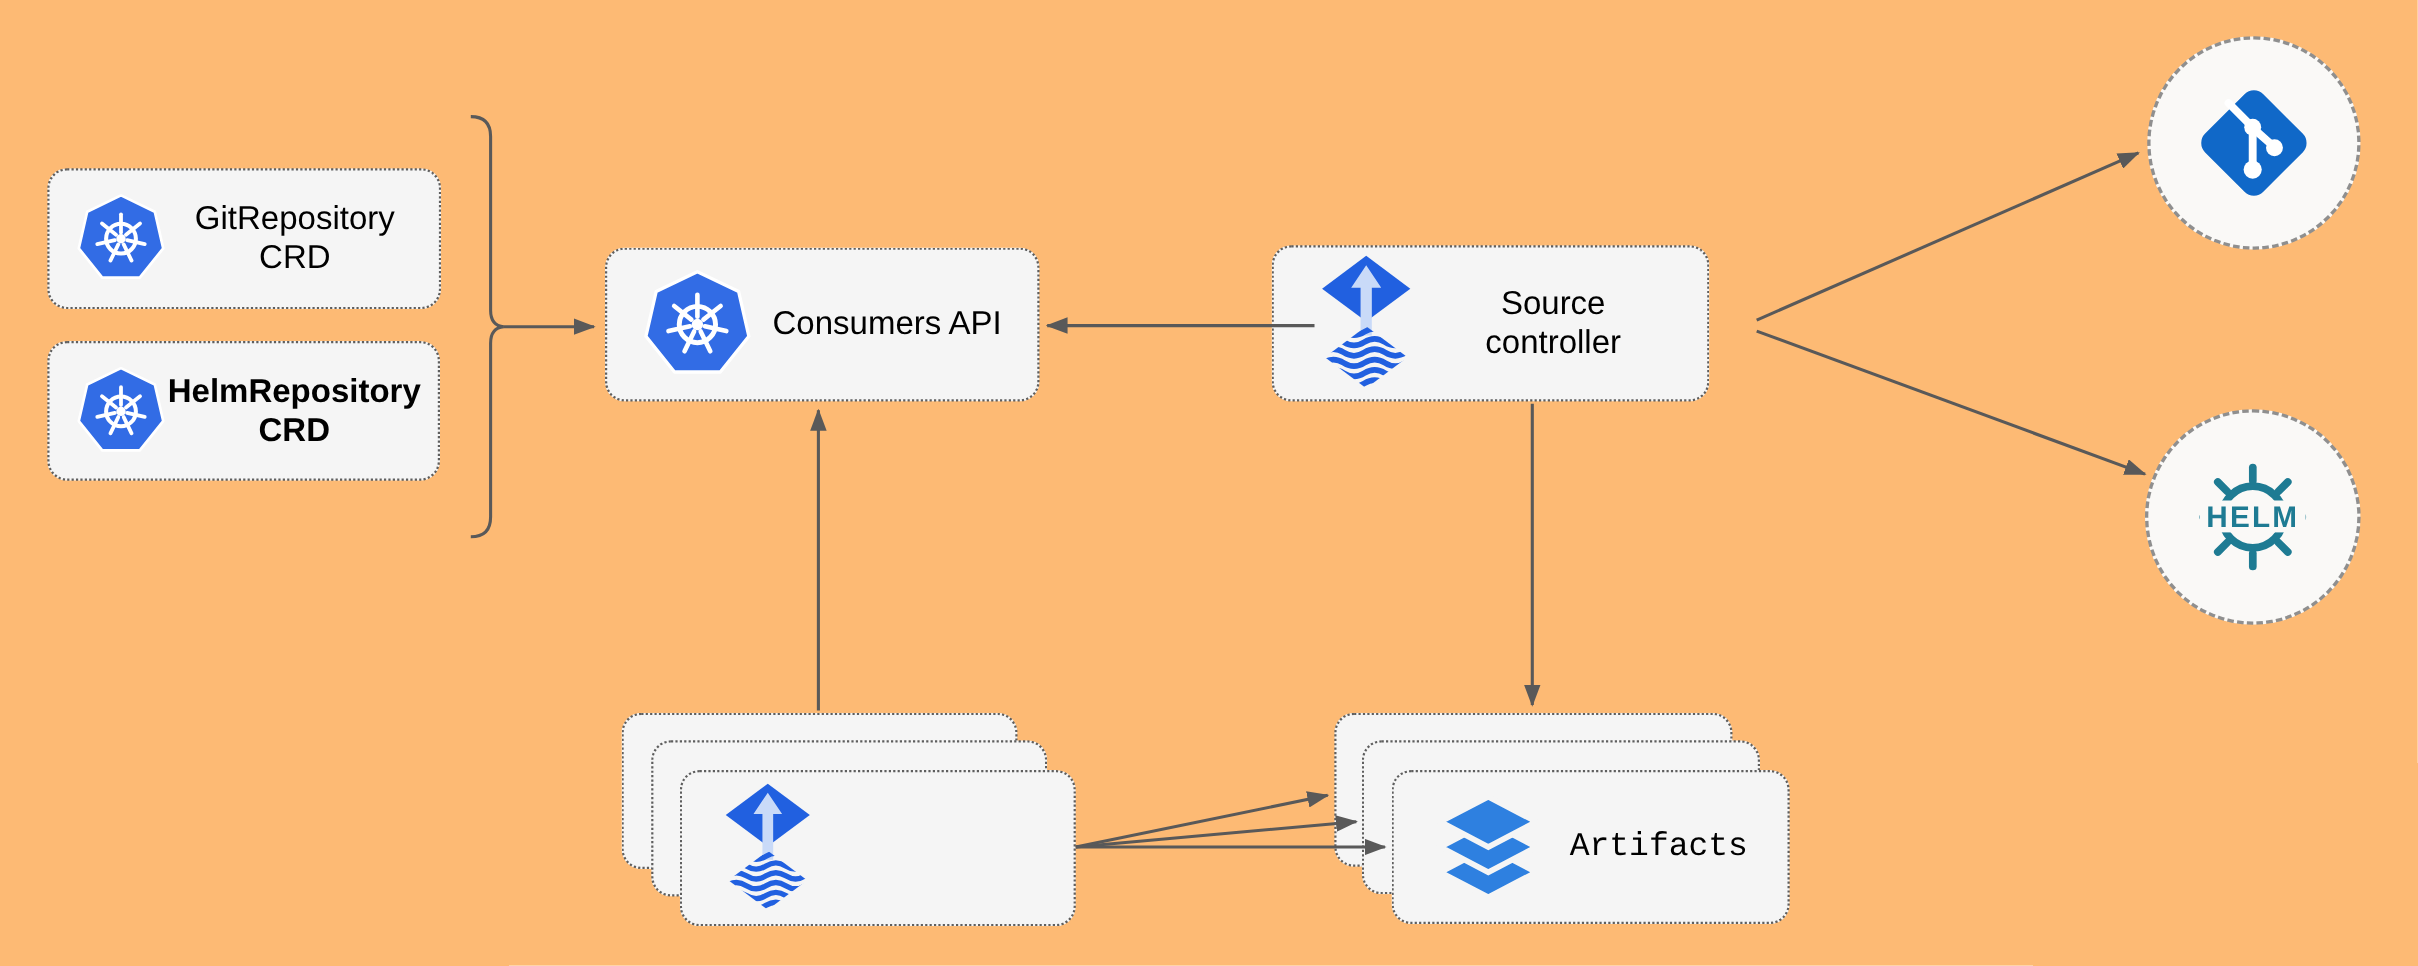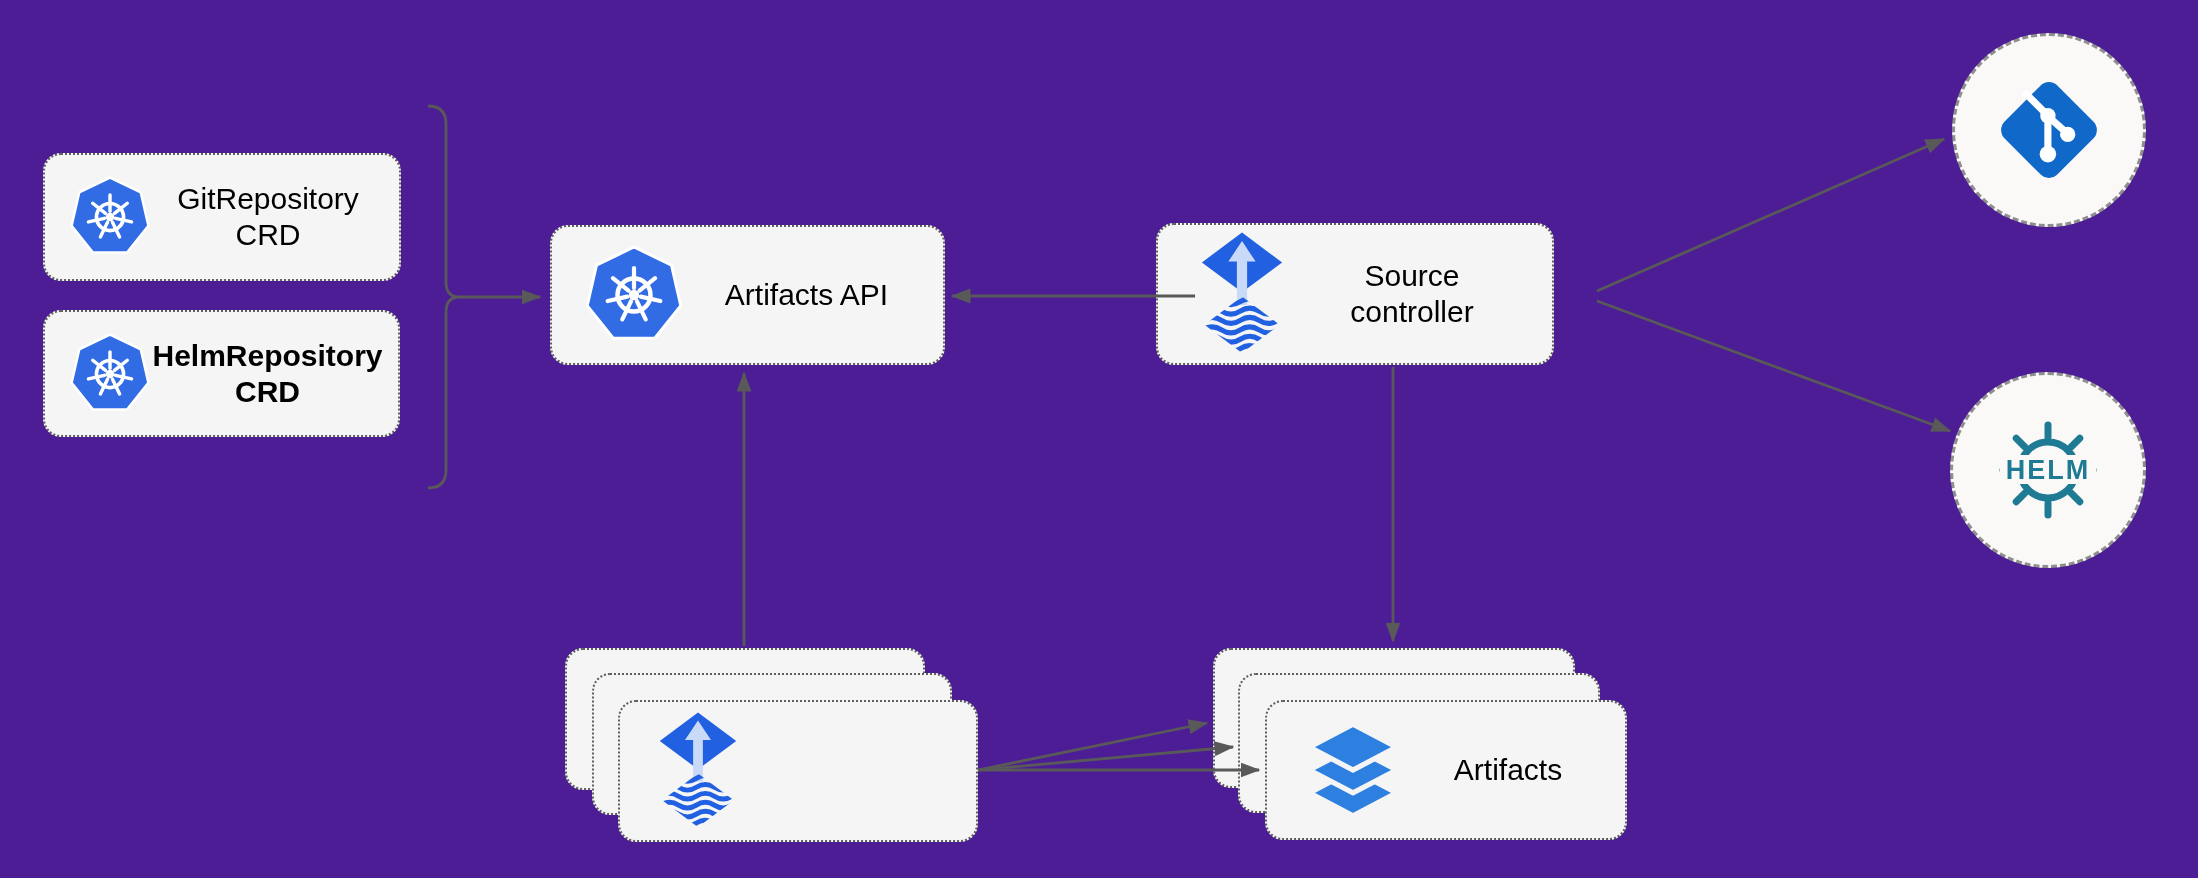--- a/index.html
+++ b/index.html
@@ -1,17 +1,17 @@
 <!DOCTYPE html>
 <html><head>
 <meta charset="utf-8">
 <style>
   html,body{margin:0;padding:0;background:#ffffff;}
   .stage{
-    position:relative;width:2198px;height:878px;background:#4c1d95;
+    position:relative;width:2198px;height:878px;background:#fdba74;
     font-family:"Liberation Sans",sans-serif;overflow:hidden;
   }
   .box{
     position:absolute;box-sizing:border-box;background:#f5f5f5;
     border:2px dotted #5e5e5e;border-radius:18px;
     display:flex;align-items:center;
   }
   .lbl{
     flex:1;text-align:center;font-size:30px;color:#000;
     white-space:pre-line;line-height:1.2;padding-right:14px;
@@ -100,21 +100,21 @@
     <div class="lbl">HelmRepository
 CRD</div>
   </div>
 
   <div class="box" style="left:550px;top:225px;width:395px;height:140px;">
     <span class="icon" style="width:100px;height:100px;margin-left:32px;">
       <svg viewBox="0 0 100 100" width="100" height="100">
           <use href="#sym-k8s"></use>
         </svg>
     </span>
-    <div class="lbl">Artifacts API</div>
+    <div class="lbl">Consumers API</div>
   </div>
 
   <div class="box" style="left:1156px;top:223px;width:398px;height:142px;">
     <span class="icon" style="width:88px;height:128px;margin-left:40px;">
       <svg viewBox="0 0 100 150" width="88" height="128">
           <use href="#sym-flux"></use>
         </svg>
     </span>
     <div class="lbl">Source
 controller</div>
@@ -125,21 +125,21 @@
   <div class="box" style="left:618px;top:700px;width:360px;height:142px;">
     <span class="icon" style="width:84px;height:122px;margin-left:36px;">
       <svg viewBox="0 0 100 150" width="84" height="122">
           <use href="#sym-flux"></use>
         </svg>
     </span>
   </div>
 
   <div class="box" style="left:1213px;top:648px;width:362px;height:140px;"></div>
   <div class="box" style="left:1238px;top:673px;width:362px;height:140px;"></div>
-  <div class="box" style="left:1265px;top:700px;width:362px;height:140px;">
+  <div class="box" style="left:1265px;top:700px;width:362px;height:140px;font-family:Liberation Mono, monospace;">
     <span class="icon" style="width:104px;height:104px;margin-left:34px;">
       <svg viewBox="0 0 100 100" width="104" height="104">
           <use href="#sym-layers"></use>
         </svg>
     </span>
     <div class="lbl">Artifacts</div>
   </div>
 
   <div class="circle" style="left:1952px;top:33px;width:194px;height:194px;">
     <span class="icon" style="width:110px;height:110px;">

